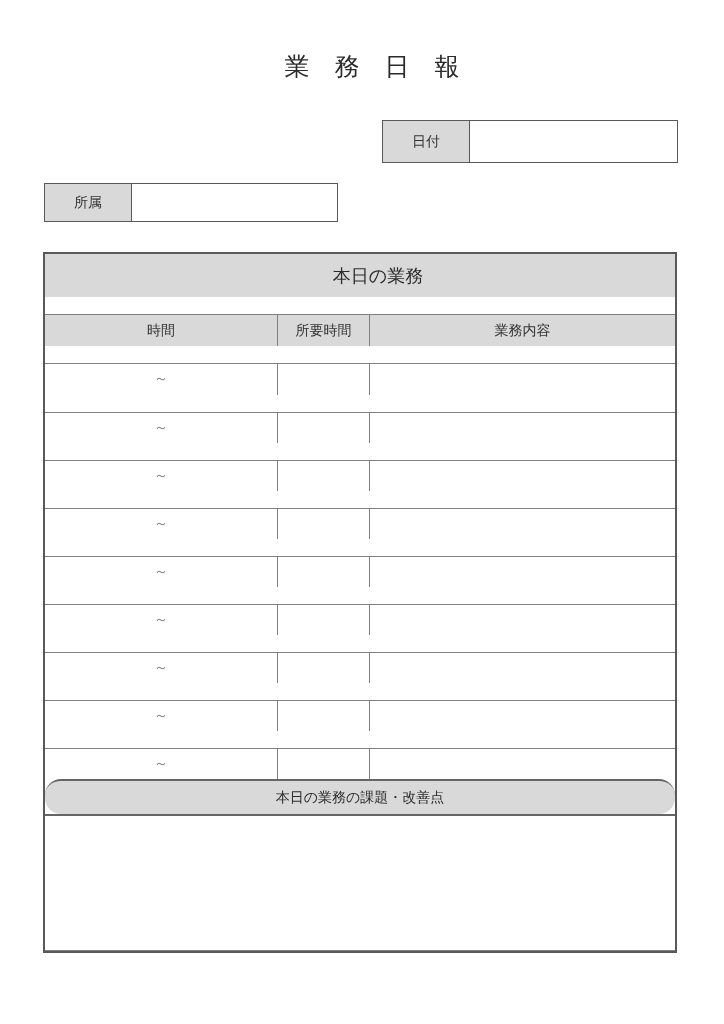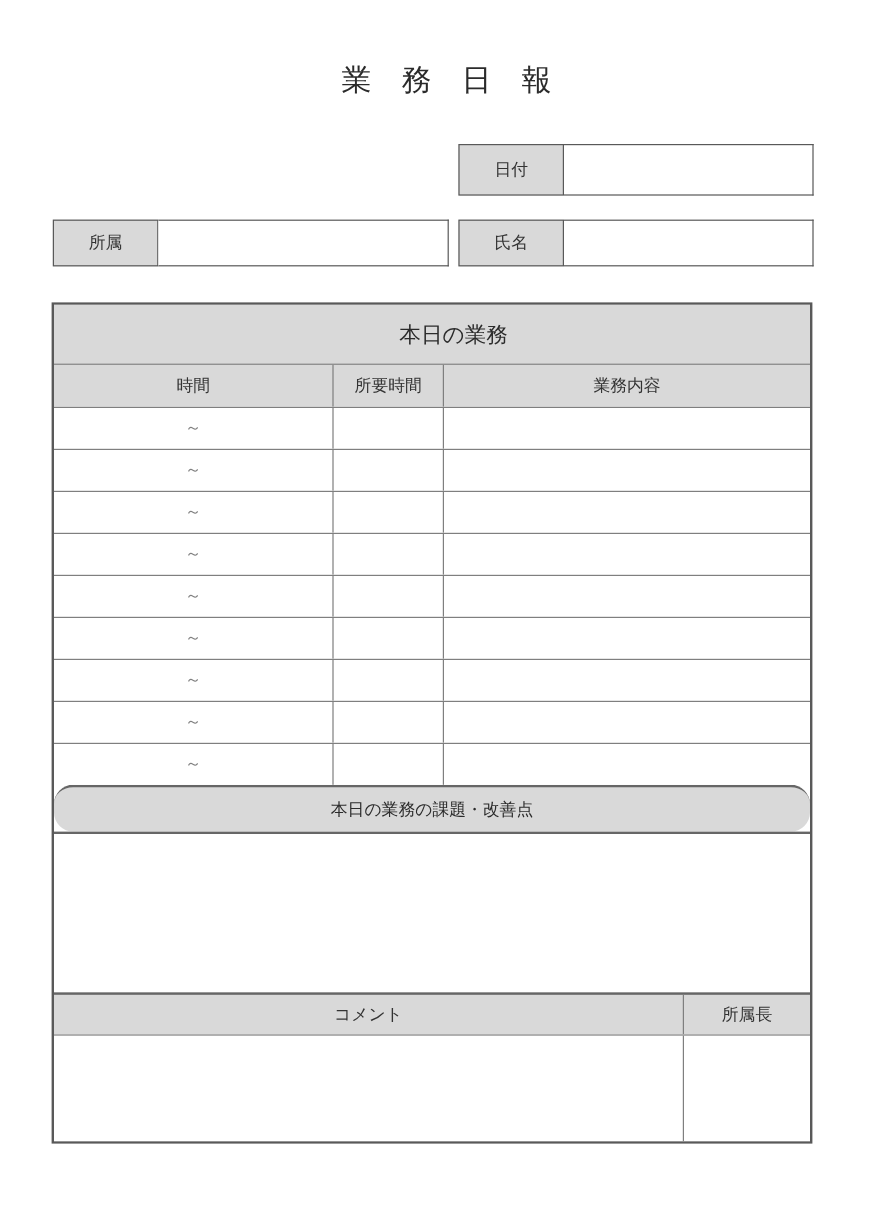--- a/index.html
+++ b/index.html
@@ -33,31 +33,31 @@
   .field-value {
     background: #ffffff;
     border: 1px solid #595959;
     border-left: none;
     flex: 1;
     font-size: 14px;
     display: flex; align-items: center;
     padding: 0 8px;
   }
   .fg-date { left: 382px; top: 120px; width: 296px; height: 43px; }
-  .fg-dept { left: 44px;  top: 183px; width: 330px; height: 39px; }
+  .fg-dept { left: 44px;  top: 183px; width: 294px; height: 39px; }
   .fg-name { left: 382px; top: 183px; width: 296px; height: 39px; }
 
   .main-table {
     position: absolute; left: 43px; top: 252px; width: 634px; height: 701px;
     border: 2px solid #595959;
     background: #fff;
     display: flex; flex-direction: column;
   }
   .band { display: flex; width: 100%; }
-  .bt1 { border-top: 1px solid #7f7f7f; }
+  .bt1 { border-top: 1px solid #7f7f7f; margin-top: 17px; }
   .bt2 { border-top: 2px solid #666666; }
   .gray { background: #d9d9d9; }
 
   .tbl-title-band { height: 49px; align-items: center; justify-content: center; }
   .tbl-title { font-size: 18px; color: #2b2b2b; margin-left: 36px; }
 
   .colhead-band { height: 36px; }
   .cell { display: flex; align-items: center; justify-content: center; font-size: 14px; }
   .c-time    { flex: 0 0 233px; border-right: 1px solid #7f7f7f; }
   .c-dur     { flex: 0 0 92px;  border-right: 1px solid #7f7f7f; }
@@ -87,24 +87,20 @@
   <div class="field-group fg-date">
     <div class="field-label">日付</div>
     <div class="field-value fill-cell"></div>
   </div>
 
   <div class="field-group fg-dept">
     <div class="field-label">所属</div>
     <div class="field-value fill-cell"></div>
   </div>
 
-  <div class="field-group fg-name">
-    <div class="field-label">氏名</div>
-    <div class="field-value fill-cell"></div>
-  </div>
 
   <div class="main-table">
 
     <div class="band gray tbl-title-band">
       <div class="tbl-title">本日の業務</div>
     </div>
 
     <div class="band gray colhead-band bt1">
       <div class="cell c-time">時間</div>
       <div class="cell c-dur">所要時間</div>
@@ -157,23 +153,19 @@
       <div class="cell c-content fill-cell"></div>
     </div>
 
     <div class="band gray issues-head-band bt2">
       <div>本日の業務の課題・改善点</div>
     </div>
     <div class="band issues-box bt2">
       <div class="cell c-content fill-cell"></div>
     </div>
 
-    <div class="band gray comment-head-band bt2">
-      <div class="cell c-comment">コメント</div>
-      <div class="cell c-manager">所属長</div>
-    </div>
     <div class="band comment-body-band bt1">
       <div class="cell c-comment-body fill-cell"></div>
       <div class="cell c-manager-body fill-cell"></div>
     </div>
 
   </div>
 </div>
 
 </body></html>

